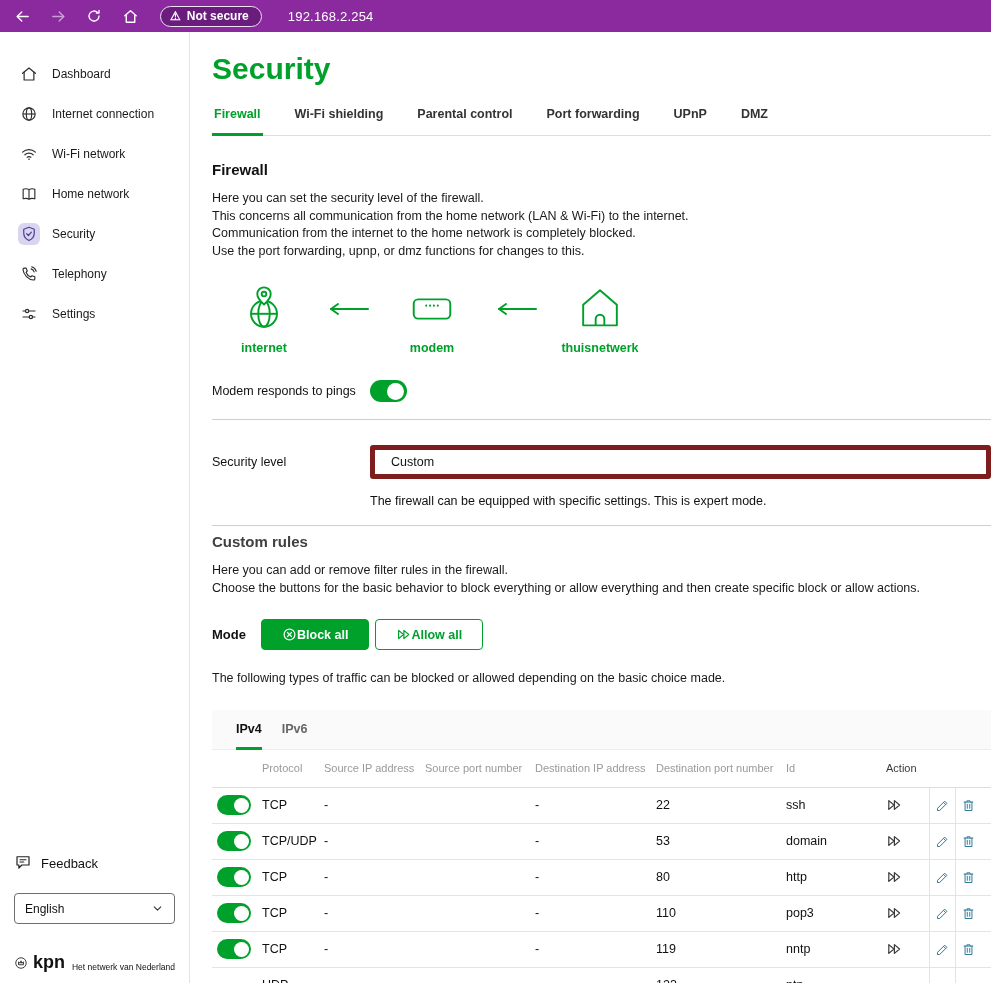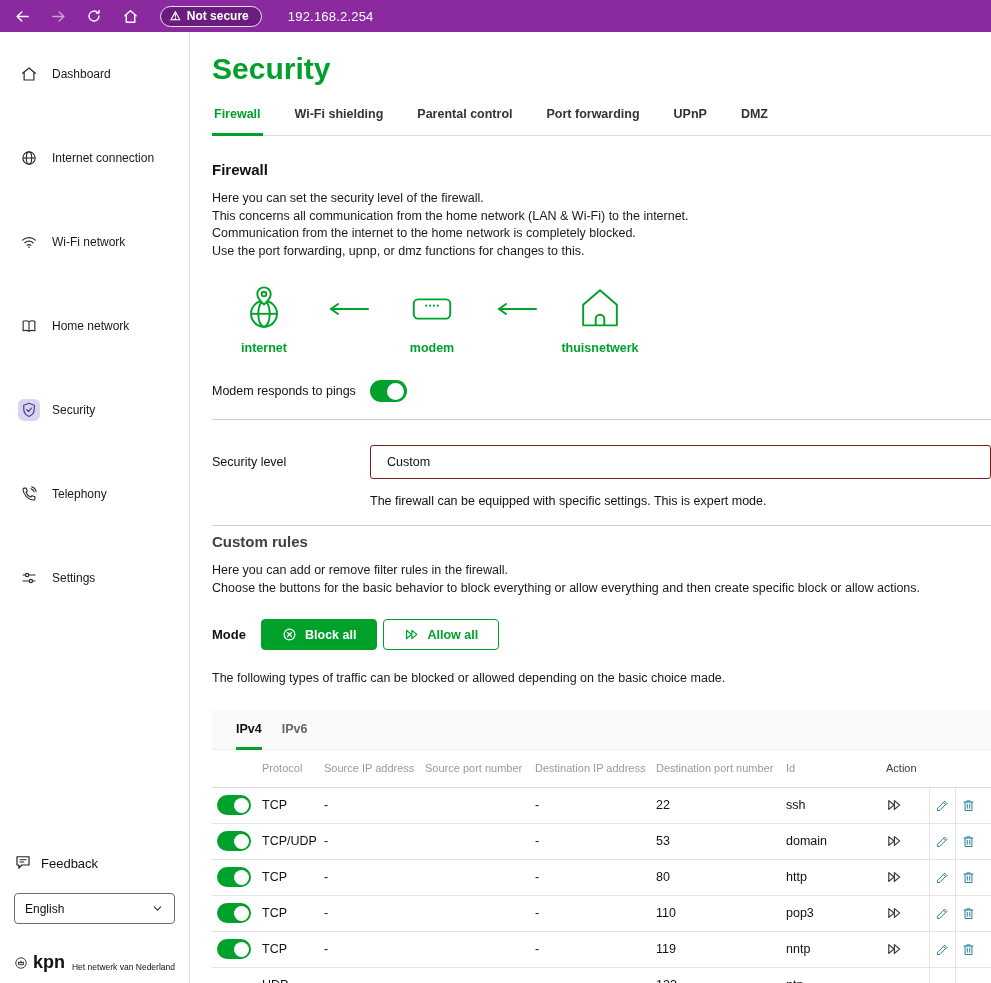--- a/index.html
+++ b/index.html
@@ -13,21 +13,21 @@
   .nav-btn.dim { opacity:.55; }
   .addr-chip { display:flex; align-items:center; gap:6px; background:#6b1d7e;
                border:1.5px solid #efe3f3; border-radius:14px; padding:2px 12px 3px 9px;
                color:#fff; font-size:12px; font-weight:bold; margin-left:4px; cursor:pointer; }
   .warn { font-size:12px; line-height:1; }
   .url { color:#fff; font-size:13px; margin-left:10px; letter-spacing:.2px; }
 
   
   .app { display:flex; height:951px; }
   .sidebar { width:190px; flex:none; border-right:1px solid #e3e3e3; display:flex;
-             flex-direction:column; padding-top:22px; background:#fff;gap:44px; }
+             flex-direction:column; padding-top:22px; background:#fff; }
   .side-item { display:flex; align-items:center; gap:12px; padding:0 18px; height:40px;
                font-size:12px; color:#1a1a1a; cursor:pointer; }
   .side-item .ic { width:22px; height:22px; color:#2b2b2b; flex:none; display:flex;
                    align-items:center; justify-content:center; }
   .side-item.active .ic { background:#d9d4f0; border-radius:6px; color:#4a3f92; }
   .side-item svg { width:18px; height:18px; }
 
   .side-bottom { margin-top:auto; padding:0 14px 10px; }
   .feedback { display:flex; align-items:flex-end; gap:9px; font-size:13px; font-weight:normal;
               color:#111; margin-bottom:22px; cursor:pointer; }
@@ -61,27 +61,27 @@
   .field-label { width:158px; flex:none; font-size:12.5px; color:#111; }
   .toggle { width:37px; height:22px; border-radius:11px; background:#00a12b; position:relative;
             cursor:pointer; flex:none; }
   .toggle::after { content:""; position:absolute; top:2.5px; right:3px; width:17px; height:17px;
                    border-radius:50%; background:#fff; }
   .toggle.sm { width:34px; height:20px; }
   .toggle.sm::after { width:15px; height:15px; top:2.5px; right:2.5px; }
 
   .divider { border-top:1px solid #cfcfcf; margin-top:17px; }
 
-  .select-box { flex:1; height:34px; border:1px solid #7f1d1d; border-radius:3px; display:flex;
+  .select-box { flex:1; height:34px; border:5px solid #7f1d1d; border-radius:3px; display:flex;
                 align-items:center; padding:4px 16px; font-size:12.5px; color:#111; cursor:pointer; }
   .indent-note { margin-left:158px; font-size:12.5px; color:#111; margin-top:15px; }
 
   .mode-row { display:flex; align-items:center; margin-top:22px; }
   .mode-label { width:49px; flex:none; font-size:13px; font-weight:bold; color:#111; }
-  .btn { height:31px; display:inline-flex; align-items:center; gap:8px; padding:0 20px;
+  .btn { height:31px; display:inline-flex; align-items:center; padding:0 20px;
          border-radius:4px; font-size:12.5px; font-weight:bold; cursor:pointer; }
   .btn svg { width:15px; height:15px; }
   .btn-primary { background:#00a12b; color:#fff; border:1px solid #00a12b; }
   .btn-outline { background:#fff; color:#00a12b; border:1px solid #00a12b; margin-left:6px; }
 
   .table-band { margin-top:22px; background:#fafafa; padding:12px 0 0 24px; display:flex;
                 gap:20px; border-bottom:1px solid #eee; }
   .ttab { font-size:12.5px; font-weight:bold; color:#666; padding-bottom:11px; cursor:pointer; }
   .ttab.active { color:#111; border-bottom:3px solid #00a12b; margin-bottom:-1px; }
 

